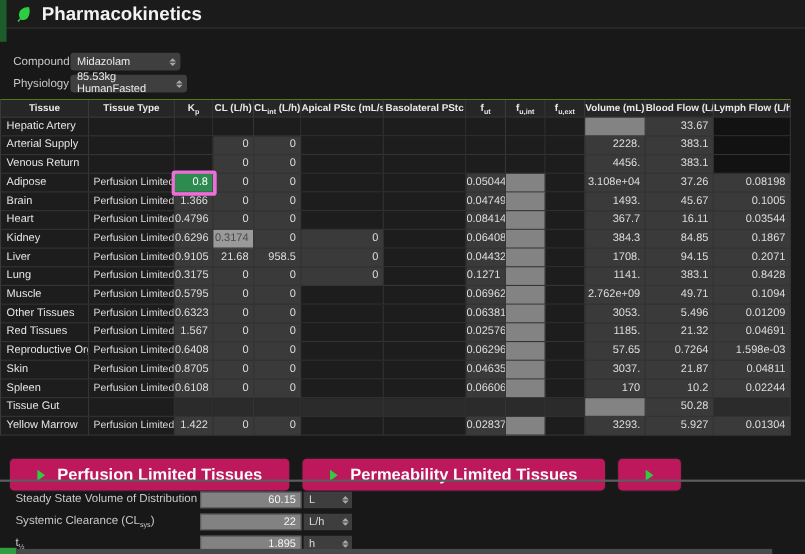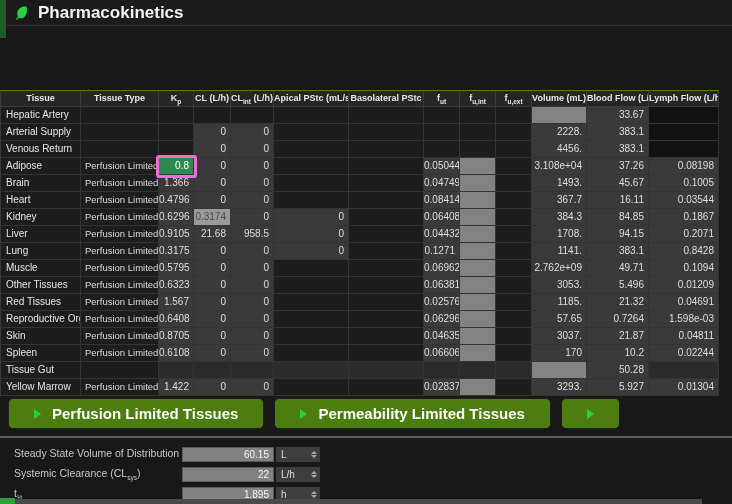--- a/index.html
+++ b/index.html
@@ -44,23 +44,23 @@
   .f   { background:#3a3a3a; }
   .e   { background:#1d1d1d; }
   .gute{ background:#2b2b2b; }
   .void{ background:#121212; }
   .light{ background:#838383; }
   .sel { background:#9a9a9a; color:#4a4a4a; }
   .green { background:#2e8b50; color:#fff; position:relative; z-index:2;
     box-shadow:0 0 0 3px #ee6ed7; border-radius:1px; }
   
   .buttons { position:absolute; left:8px; top:398px; display:flex; gap:10px; }
-  .btn { height:31px; background:#4d7c0f; border:1px solid #1f1f1f; border-radius:5px;
+  .btn { height:31px; background:#be185d; border:1px solid #1f1f1f; border-radius:5px;
     display:inline-flex; align-items:center; gap:11px; padding:0 25px;
-    font-size:15px; font-weight:bold; color:#fcfcfc; cursor:pointer; }
+    font-size:15px; font-weight:bold; color:#fcfcfc; cursor:pointer;margin-top:18px; }
   .tri { display:inline-block; width:0; height:0; border-top:5px solid transparent;
     border-bottom:5px solid transparent; border-left:7px solid #2ecc40; }
   
   .divider { position:absolute; left:0; top:436px; width:732px; height:2px; background:#5d5d5d; }
   
   .summary { position:absolute; left:14px; top:444px; width:700px; }
   .sum-row { display:flex; align-items:center; height:20px; }
   .sum-label { width:168px; font-size:10.5px; color:#c8c8c8; white-space:nowrap; }
   .sum-value { width:92px; height:15px; background:#828282; border:1px solid #5a5a5a;
     color:#f4f4f4; font-size:10px; line-height:13px; text-align:right; padding:0 4px; }
@@ -79,20 +79,42 @@
   <div class="header">
     <div class="greenbar-top"></div>
     <span class="leaf">
       <svg viewBox="0 0 24 24" width="18" height="18">
           <path fill="#2ecc40" d="M19 3c-7 .2-12 3.6-12 9.6 0 1.7.5 3 1.2 4.1L5 20.2l1.7 1 2.2-2.9c1 .5 2.2.7 3.3.7 5.3 0 7.8-5.4 7.8-11.6 0-1.5-.4-3-1-4.4zM9.5 14.5c2-3.5 4.5-5.5 7.5-7-3.9.8-6.6 2.5-8.6 5.6z"></path>
         </svg>
     </span>
     <span class="title">Pharmacokinetics</span>
   </div>
 
+  <div class="controls">
+    <div class="ctl-row">
+      <span class="ctl-label">Compound</span>
+      <span class="dd dd-compound">
+        <span>Midazolam</span>
+        <span class="st">
+            <i class="up"></i>
+            <i class="dn"></i>
+          </span>
+      </span>
+    </div>
+    <div class="ctl-row">
+      <span class="ctl-label">Physiology</span>
+      <span class="dd dd-physiology">
+        <span>85.53kg HumanFasted</span>
+        <span class="st">
+            <i class="up"></i>
+            <i class="dn"></i>
+          </span>
+      </span>
+    </div>
+  </div>
 
   <div class="table" id="pk-table">
       <div class="th">Tissue</div>
       <div class="th">Tissue Type</div>
       <div class="th">K<sub>p</sub></div>
       <div class="th">CL (L/h)</div>
       <div class="th">CL<sub>int</sub> (L/h)</div>
       <div class="th">Apical PStc (mL/s)</div>
       <div class="th">Basolateral PStc</div>
       <div class="th">f<sub>ut</sub></div>

